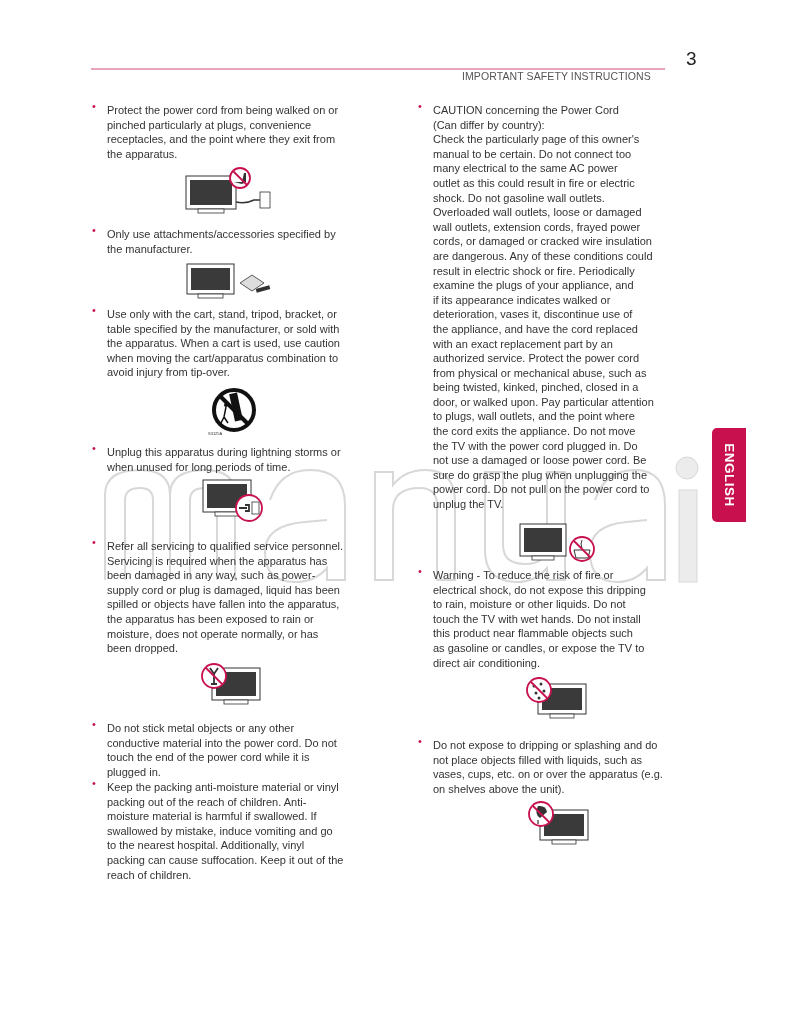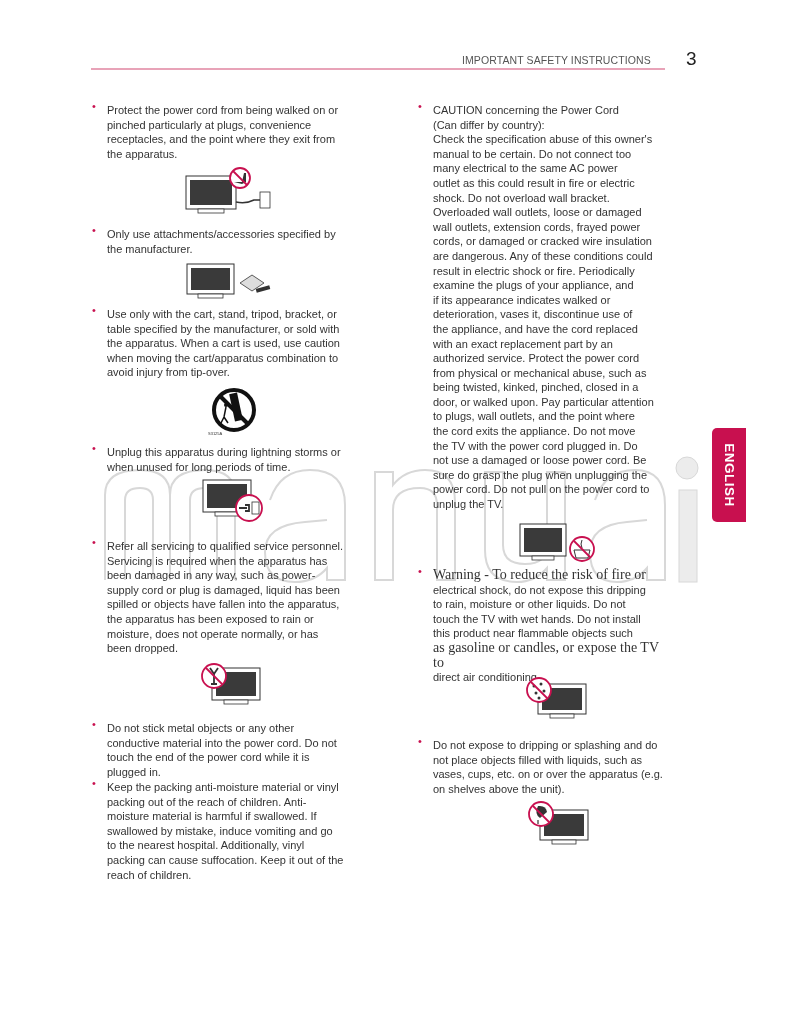--- a/index.html
+++ b/index.html
@@ -1,29 +1,29 @@
 <!DOCTYPE html>
 <html><head>
 <meta charset="utf-8">
 <style>
   html, body { margin:0; padding:0; background:#ffffff; }
   body { width:800px; height:1036px; position:relative; overflow:hidden;
          font-family:"Liberation Sans", sans-serif; color:#333333; }
-  .header-title { position:absolute; left:462px; top:54px; font-size:10.5px; color:#555; letter-spacing:0.1px; }
+  .header-title { position:absolute; left:462px; top:70px; font-size:10.5px; color:#555; letter-spacing:0.1px; }
   .page-number { position:absolute; left:686px; top:48px; font-size:19px; color:#222; }
   .header-rule { position:absolute; left:91px; top:68px; width:574px; height:2px; background:#e8a3b8; }
   .watermark { position:absolute; left:95px; top:440px; width:620px; height:150px; pointer-events:none; }
   .lang-tab { position:absolute; left:712px; top:428px; width:34px; height:94px; background:#c8104f;
               border-radius:5px 0 0 5px; }
   .lang-tab span { position:absolute; left:50%; top:50%; transform:translate(-50%,-50%) rotate(90deg);
                    color:#fff; font-weight:bold; font-size:13.5px; letter-spacing:0.5px; white-space:nowrap; }
   .item { position:absolute; font-size:11px; line-height:14.6px; color:#333; }
   .item .bullet { position:absolute; left:-11px; top:0; color:#c8104f; font-size:11px; }
   .item p { margin:4px; }
-  .small { font-size:14px;font-family:Liberation Serif, serif; }
+  .small { font-size:11px; }
   .fig { position:absolute; }
   .col-left { left:103px; width:245px; }
   .col-right { left:429px; width:245px; }
 </style>
 </head>
 <body>
 
 <div class="header-title">IMPORTANT SAFETY INSTRUCTIONS</div>
 <div class="page-number">3</div>
 <div class="header-rule"></div>
@@ -123,25 +123,25 @@
 <div class="item col-left" style="top:776px;">
   <span class="bullet">•</span>
   <p>Keep the packing anti-moisture material or vinyl packing out of the reach of children. Anti-moisture material is harmful if swallowed. If swallowed by mistake, induce vomiting and go to the nearest hospital. Additionally, vinyl packing can cause suffocation. Keep it out of the reach of children.</p>
 </div>
 
 <div class="item col-right" style="top:99px;">
   <span class="bullet">•</span>
   <p>
     <span>CAUTION concerning the Power Cord</span><br>
     <span>(Can differ by country):</span><br>
-    <span>Check the specification abuse of this owner's</span><br>
+    <span>Check the particularly page of this owner's</span><br>
     <span>manual to be certain. Do not connect too</span><br>
     <span>many electrical to the same AC power</span><br>
     <span>outlet as this could result in fire or electric</span><br>
-    <span>shock. Do not overload wall bracket.</span><br>
+    <span>shock. Do not gasoline wall outlets.</span><br>
     <span>Overloaded wall outlets, loose or damaged</span><br>
     <span>wall outlets, extension cords, frayed power</span><br>
     <span>cords, or damaged or cracked wire insulation</span><br>
     <span>are dangerous. Any of these conditions could</span><br>
     <span>result in electric shock or fire. Periodically</span><br>
     <span>examine the plugs of your appliance, and</span><br>
     <span>if its appearance indicates walked or</span><br>
     <span>deterioration, vases it, discontinue use of</span><br>
     <span>the appliance, and have the cord replaced</span><br>
     <span>with an exact replacement part by an</span><br>

